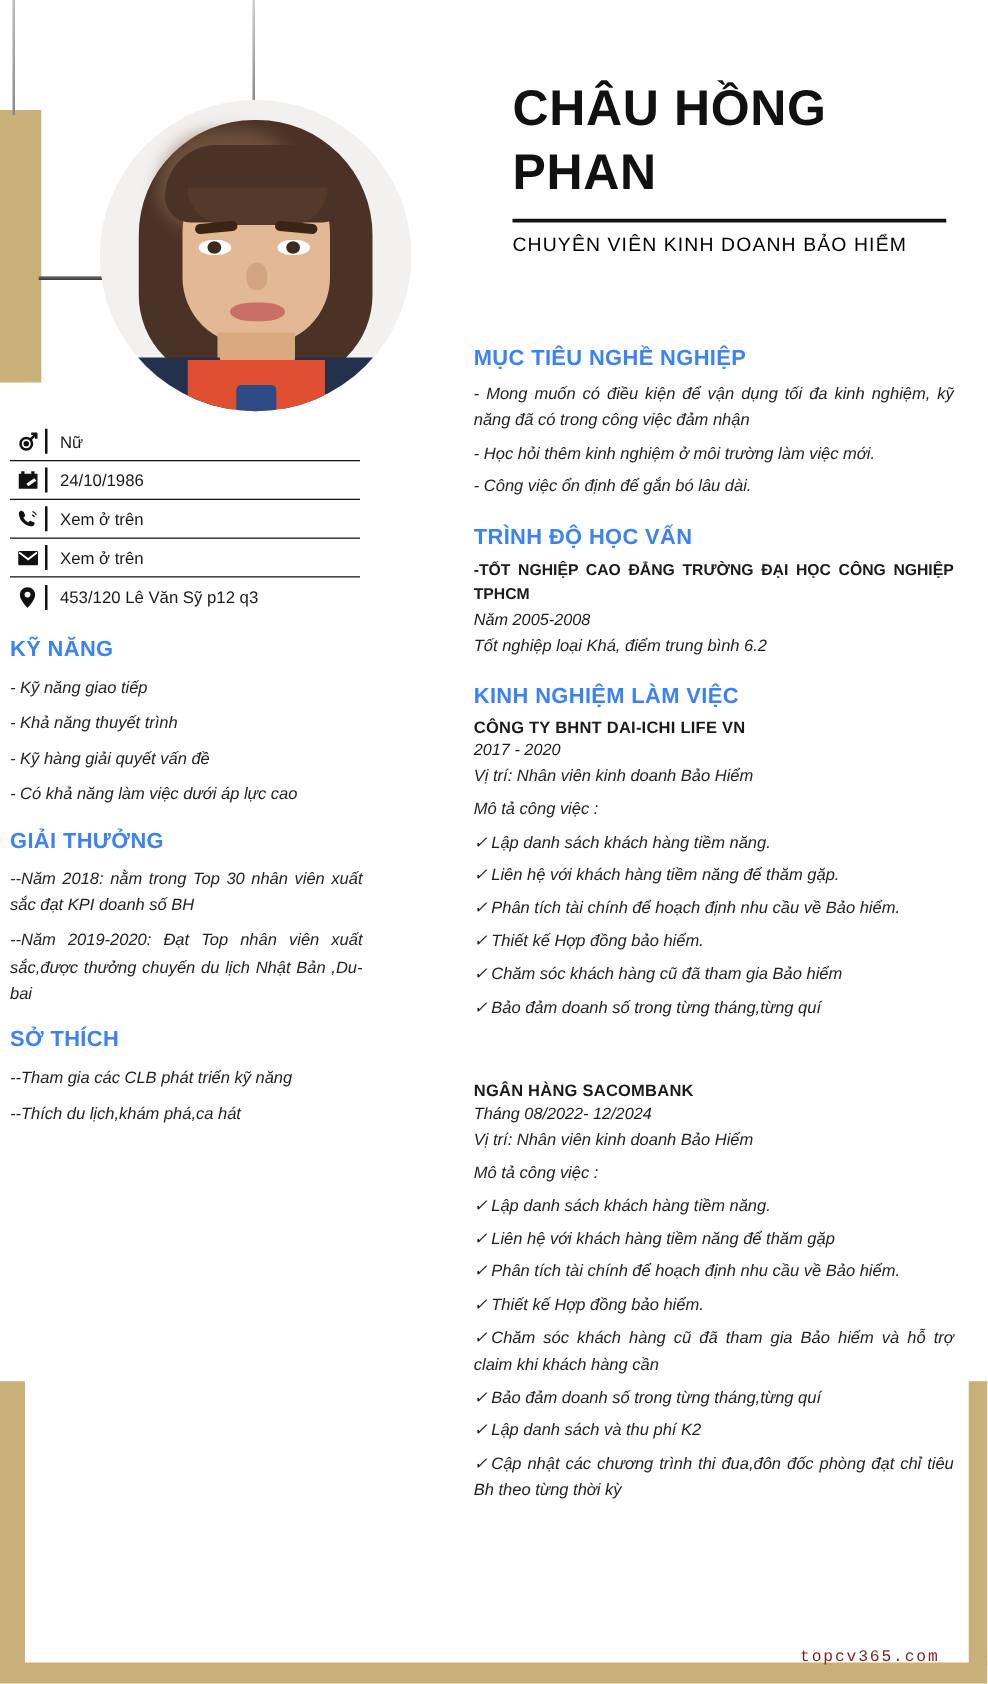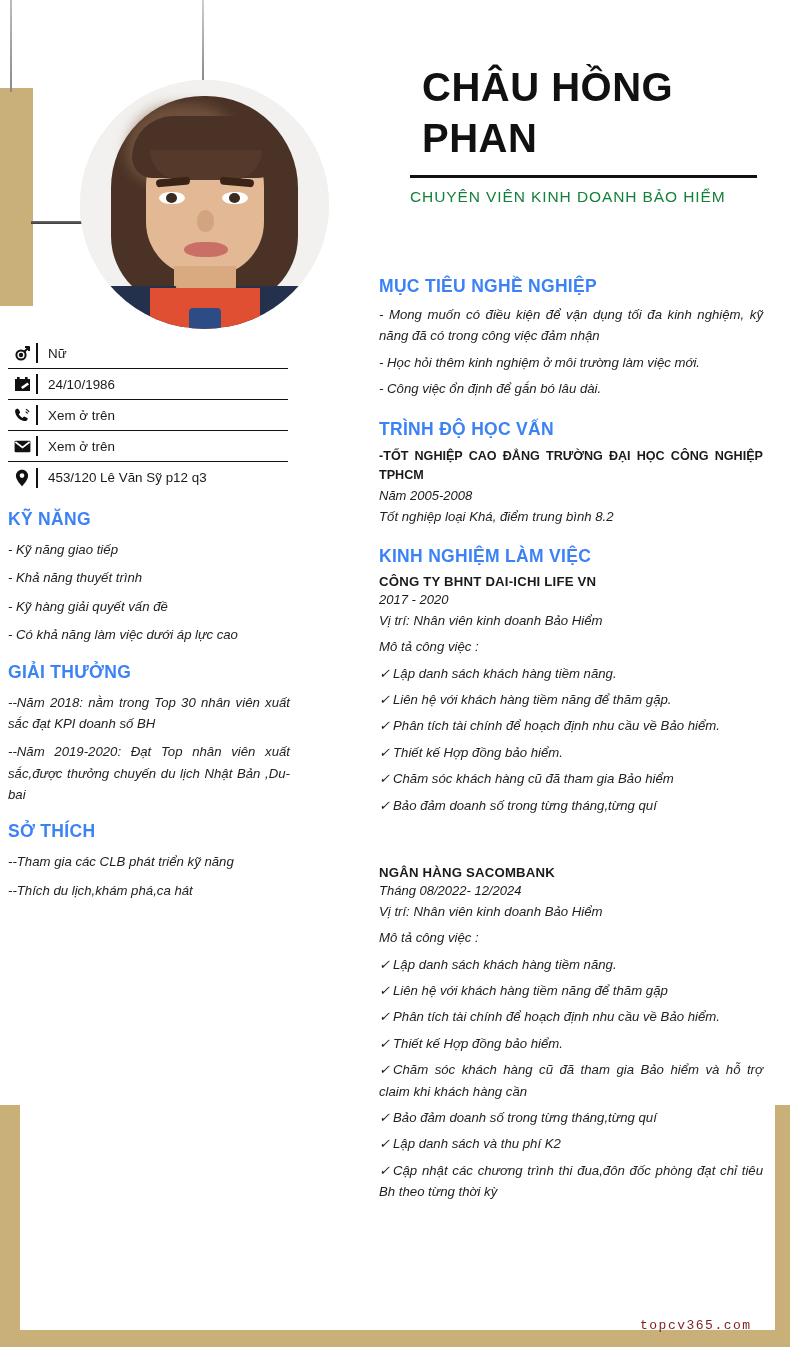--- a/index.html
+++ b/index.html
@@ -59,27 +59,27 @@
   .collar-red {
     position:absolute; left:70px; top:208px; width:110px; height:45px; background:#e14f32;
     clip-path:polygon(0 0,100% 0,100% 100%,0 100%);
   }
   .blazer-l { position:absolute; left:28px; top:206px; width:74px; height:50px; background:#23314d; transform:skewX(14deg); }
   .blazer-r { position:absolute; left:150px; top:206px; width:76px; height:50px; background:#23314d; transform:skewX(-14deg); }
   .tie { position:absolute; left:109px; top:228px; width:32px; height:28px; background:#2d4c86; border-radius:4px; }
 
   
   .name {
-    position:absolute; left:422px; top:62px; width:360px;
+    position:absolute; left:410px; top:62px; width:360px;
     font-size:40px; font-weight:bold; line-height:1.28; letter-spacing:.5px; color:#111;
   }
   .name-rule { position:absolute; left:410px; top:175px; width:347px; height:3px; background:#111; }
   .job-title {
     position:absolute; left:410px; top:188px; width:370px;
-    font-size:15.5px; letter-spacing:.9px; color:#15803d;
+    font-size:15.5px; letter-spacing:.9px; color:#000000;
   }
 
   
   .sec-h {
     font-size:17.5px; font-weight:bold; letter-spacing:.3px; color:#3b82f6;
   }
   .body-t { font-size:13.2px; line-height:1.62; color:#222;font-style:italic; }
   .just { text-align:justify; }
 
   
@@ -244,21 +244,21 @@
     <p class="body-t">- Học hỏi thêm kinh nghiệm ở môi trường làm việc mới.</p>
     <p class="body-t">- Công việc ổn định để gắn bó lâu dài.</p>
   </div>
 
   <div class="r-gap"></div>
 
   <div class="rsec">
     <div class="sec-h">TRÌNH ĐỘ HỌC VẤN</div>
     <div class="edu-line">-TỐT NGHIỆP CAO ĐẲNG TRƯỜNG ĐẠI HỌC CÔNG NGHIỆP TPHCM</div>
     <div class="period">Năm 2005-2008</div>
-    <p class="body-t">Tốt nghiệp loại Khá, điểm trung bình 8.2</p>
+    <p class="body-t">Tốt nghiệp loại Khá, điểm trung bình 6.2</p>
   </div>
 
   <div class="r-gap"></div>
 
   <div class="rsec">
     <div class="sec-h">KINH NGHIỆM LÀM VIỆC</div>
 
     <div>
       <div class="org">CÔNG TY BHNT DAI-ICHI LIFE VN</div>
       <div class="period">2017 - 2020</div>

